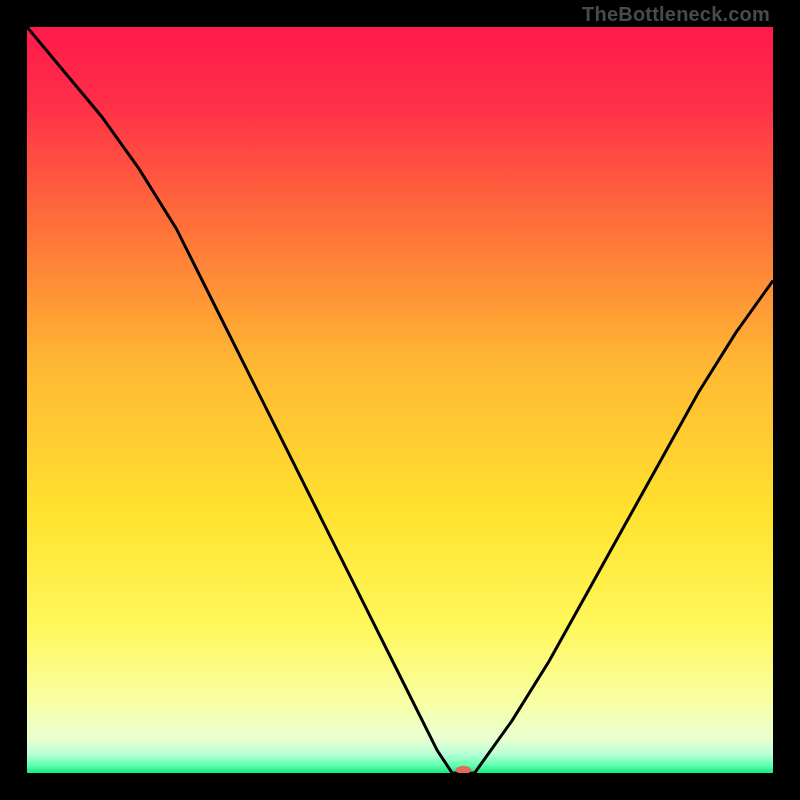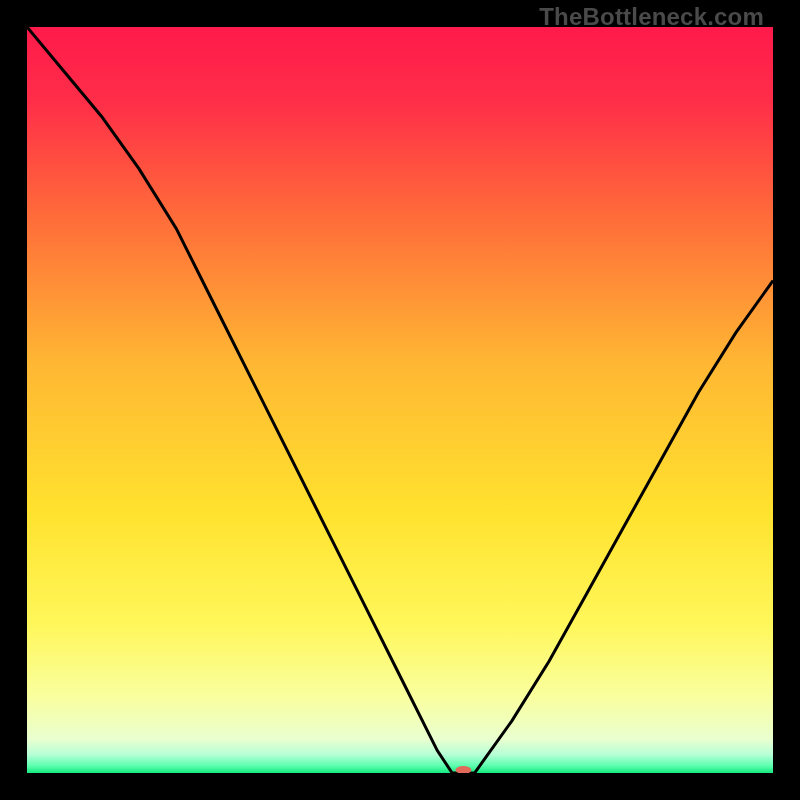--- a/index.html
+++ b/index.html
@@ -30,23 +30,23 @@
   .plot-area {
     position: absolute;
     left: 0;
     top: 0;
     width: 746px;
     height: 746px;
   }
   .watermark {
     position: absolute;
     top: 3px;
-    right: 36px;
+    right: 30px;
     color: #4a4a4a;
-    font-size: 24px;
+    font-size: 20px;
     font-weight: 600;
     letter-spacing: 0.2px;
   }
   svg { display: block; }
 </style>
 </head>
 <body>
 
 <div class="frame">
   <div class="plot-outer">

